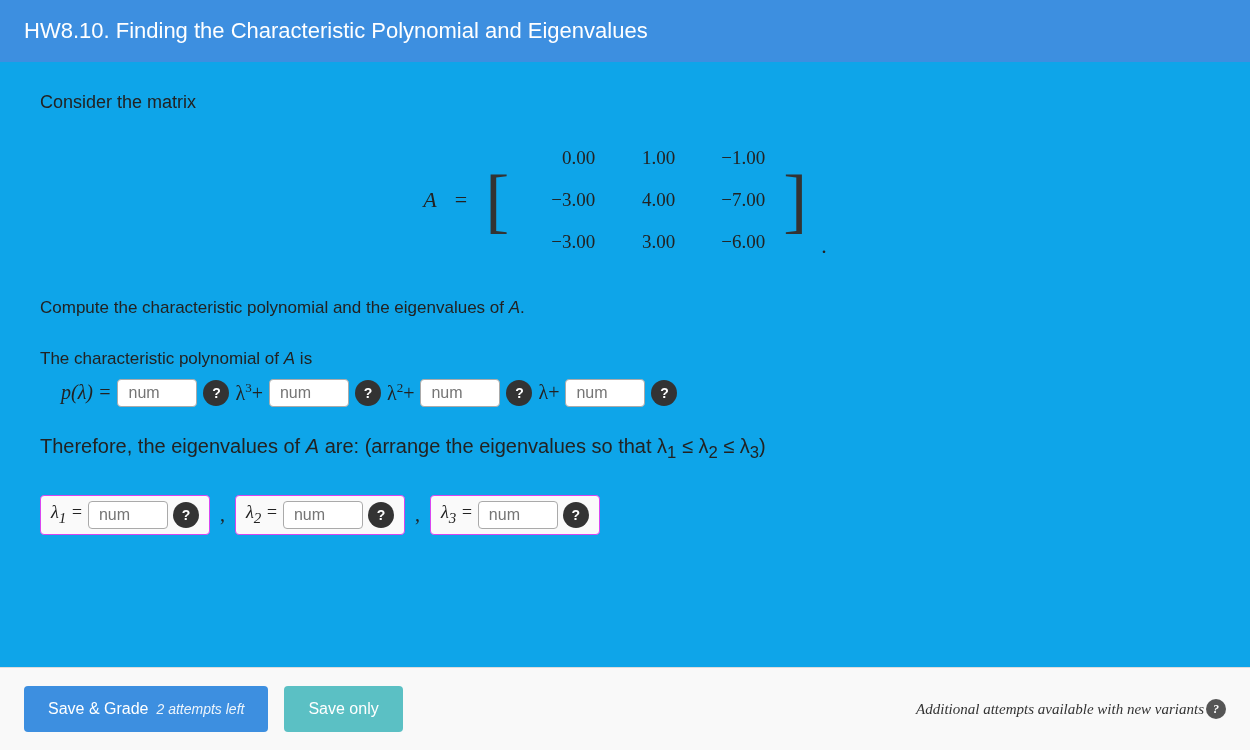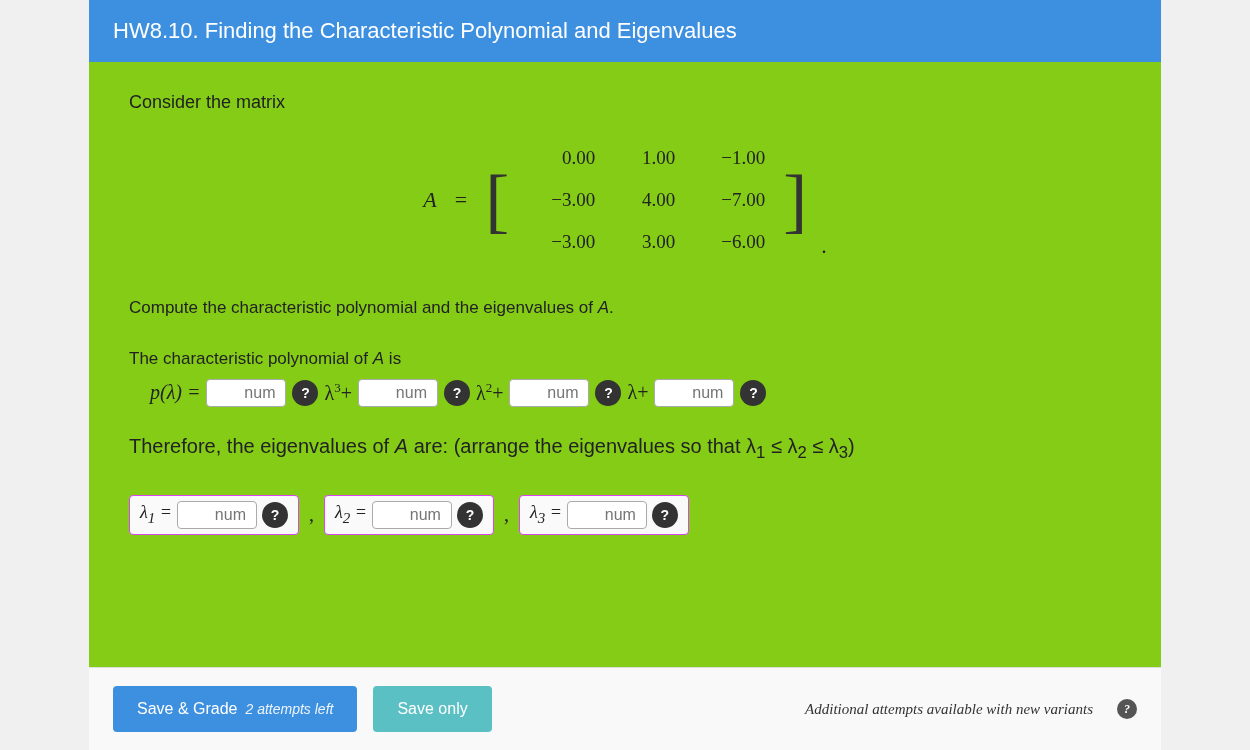--- a/index.html
+++ b/index.html
@@ -5,23 +5,23 @@
     * { box-sizing: border-box; margin: 0; padding: 0; }
     body {
       font-family: 'Georgia', serif;
       background: #f0f0f0;
       display: flex;
       justify-content: center;
       align-items: center;
       min-height: 100vh;
     }
     .container {
-      width: 1072px;
+      width: 1250px;
       min-height: 750px;
-      background: #84cc16;
+      background: #0ea5e9;
       display: flex;
       flex-direction: column;
       border-radius: 25px;
     }
     .header {
       background: #3d8fe0;
       padding: 18px 24px;
       color: #fff;
     }
     .header-title {
@@ -123,21 +123,21 @@
       font-size: 20px;
       font-style: italic;
       margin-left: 21px;
     }
     .input-box {
       border: 1px solid #aaa;
       border-radius: 4px;
       padding: 4px 10px;
       font-size: 16px;
       width: 80px;
-      text-align: right;
+      text-align: left;
       background: #fff;
       color: #999;
     }
     .help-btn {
       width: 26px;
       height: 26px;
       border-radius: 50%;
       background: #333;
       color: #fff;
       border: none;
@@ -228,21 +228,21 @@
       font-family: Arial, sans-serif;
       cursor: pointer;
     }
     .additional-text {
       margin-left: auto;
       font-style: italic;
       font-size: 15px;
       color: #333;
       display: flex;
       align-items: center;
-      gap: 24px;
+      gap: 2px;
     }
     .question-circle-sm {
       width: 20px;
       height: 20px;
       border-radius: 50%;
       background: #555;
       color: #fff;
       display: inline-flex;
       align-items: center;
       justify-content: center;

